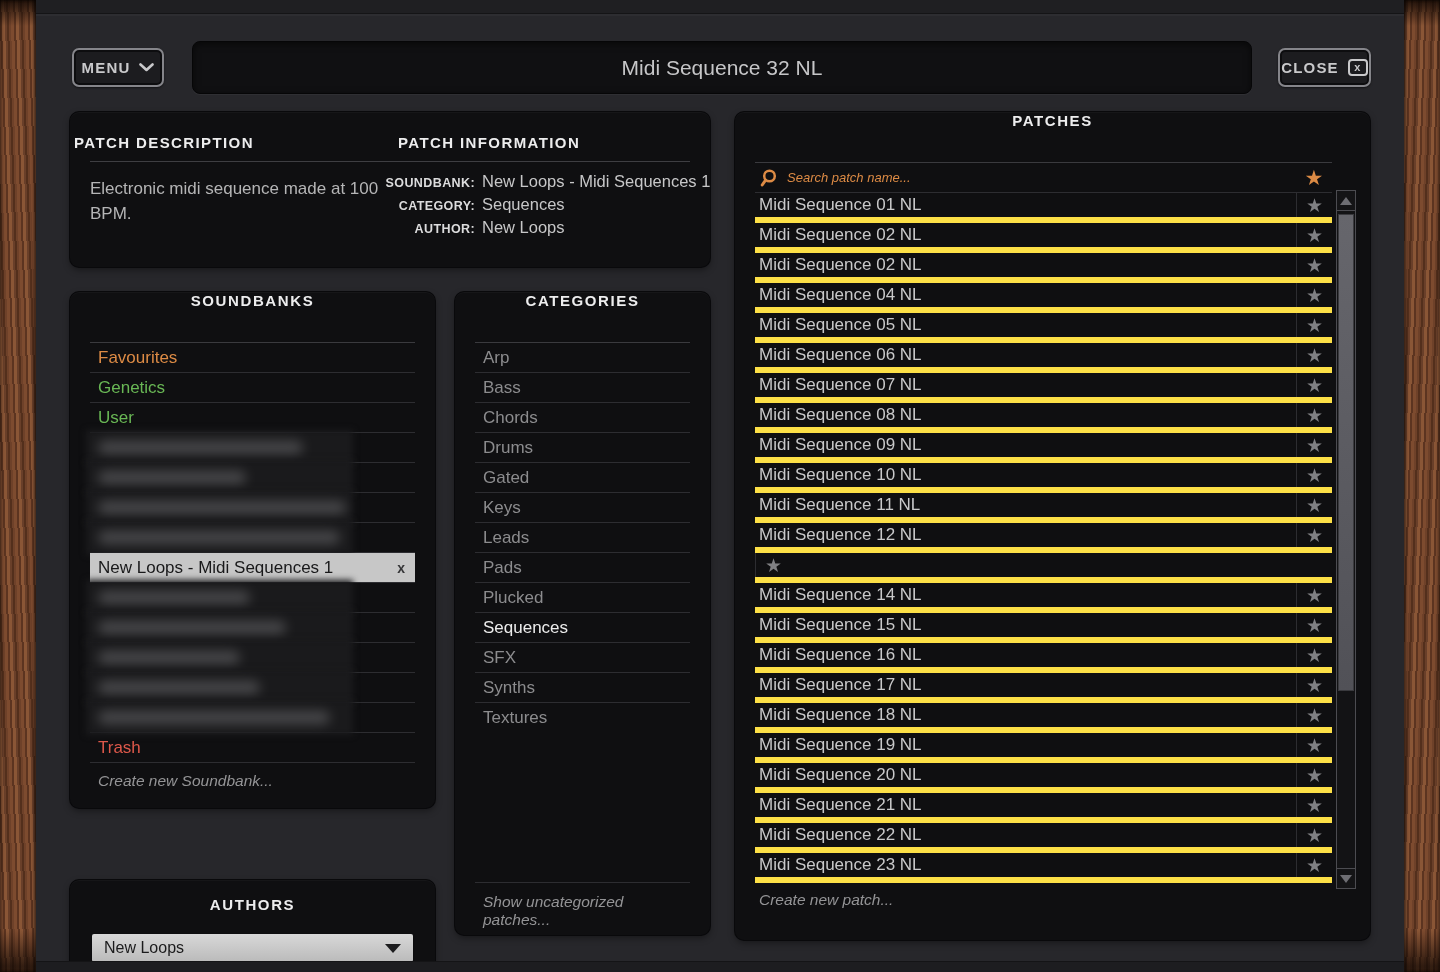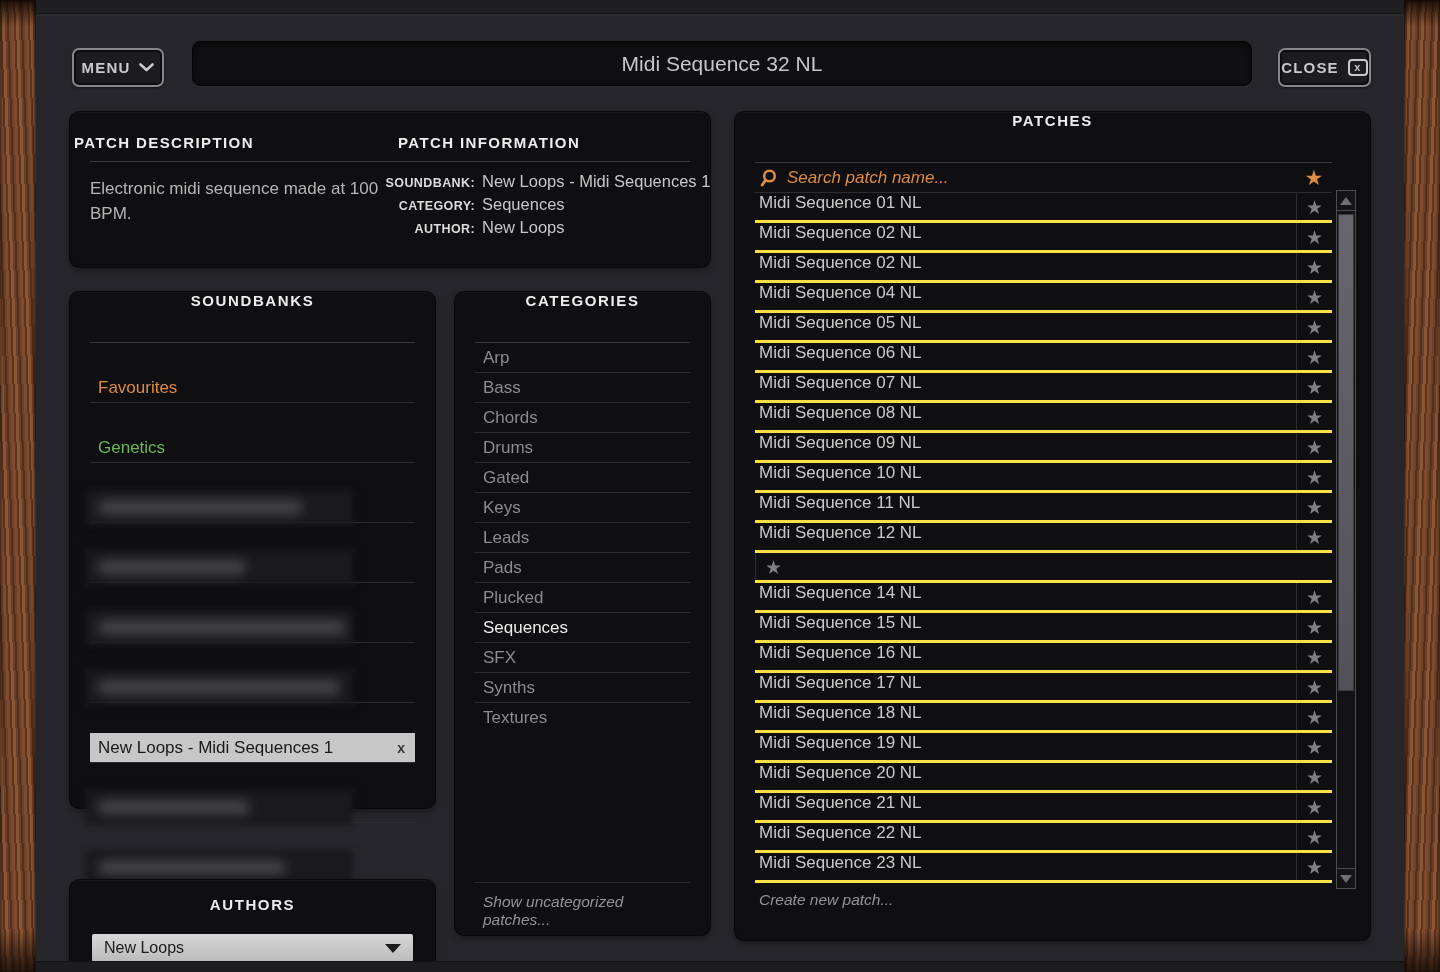--- a/index.html
+++ b/index.html
@@ -31,41 +31,41 @@
   .list { margin:0 20px; border-top:1px solid #3a3a3e; }
 
   
   .btn { position:absolute; height:39px; background:#1c1c1f; border:2px solid #85858a; border-radius:7px;
     box-shadow:inset 0 0 0 2px #0d0d0f, 0 1px 2px rgba(0,0,0,.5); color:#c9c9cb; font-weight:bold;
     font-size:15px; letter-spacing:1.2px; display:flex; align-items:center; justify-content:center; gap:9px; cursor:pointer; }
   .menu-btn { left:72px; top:48px; width:92px; }
   .close-btn { left:1278px; top:48px; width:93px; }
   .close-box { display:inline-flex; align-items:center; justify-content:center; width:20px; height:17px;
     border:2px solid #c9c9cb; border-radius:4px; font-size:11px; font-weight:bold; padding-bottom:1px; }
-  .title-display { position:absolute; left:192px; top:41px; width:1060px; height:45px; background:#101012;
+  .title-display { position:absolute; left:192px; top:41px; width:1060px; height:53px; background:#101012;
     border-radius:8px; border:1px solid #060607; box-shadow:inset 0 2px 7px rgba(0,0,0,.55), 0 1px 0 rgba(255,255,255,.04);
     display:flex; align-items:center; justify-content:center; color:#c6c6c8; font-size:21px; }
 
   
   .desc-panel { left:70px; top:112px; width:640px; height:155px; }
   .dp-head { position:absolute; top:22px; color:#ededee; font-weight:bold; font-size:15px; letter-spacing:1.4px; }
   .dp-head.desc { left:4px; }
   .dp-head.info { left:328px; }
   .dp-divider { position:absolute; left:20px; right:20px; top:49px; border-top:1px solid #3e3e42; }
   .dp-text { position:absolute; left:20px; top:64px; width:305px; color:#b5b5b6; font-size:17px; line-height:25px; }
   .info-fields { position:absolute; left:250px; top:60px; right:8px; }
   .if-row { display:flex; align-items:baseline; margin-bottom:4px; }
   .if-label { flex:0 0 162px; text-align:right; font-weight:bold; font-size:12.5px; color:#dcdcdd;
     letter-spacing:.4px; padding-right:7px; }
   .if-value { font-size:16.5px; color:#c7c7c8; white-space:nowrap; }
 
   
   .soundbanks-panel { left:70px; top:292px; width:365px; height:516px; }
   .sbrow { position:relative; height:30px; display:flex; align-items:center; border-bottom:1px solid #2d2d31;
-    font-size:17px; padding-left:8px; cursor:pointer;margin-top:30px; }
+    font-size:17px; padding-left:8px; cursor:pointer; }
   .sbrow.blurred .blob { height:13px; border-radius:7px; background:#77777a; opacity:.5; filter:blur(6px); }
   .sbrow.blurred::before { content:""; position:absolute; left:-4px; top:-3px; bottom:-3px; width:82%;
     background:#1a1a1c; filter:blur(3px); }
   .sbrow.blurred .blob { position:relative; }
   .sbrow.selected { background:#c7c7c7; color:#19191a; padding-right:10px; justify-content:space-between; }
   .sbrow.selected .remove-x { color:#353537; font-size:14px; font-weight:bold; }
   .panel-footer { font-style:italic; color:#949496; font-size:15.5px; }
   .sb-footer { margin:0 20px; padding:9px 8px 0; }
 
   
@@ -83,26 +83,26 @@
     background:linear-gradient(#d8d8d8,#bababa); border-radius:2px; display:flex; align-items:center;
     justify-content:space-between; padding:0 12px; color:#1b1b1c; font-size:16px; cursor:pointer;
     box-shadow:0 1px 2px rgba(0,0,0,.6); }
   .dd-caret { width:0; height:0; border-left:8px solid transparent; border-right:8px solid transparent;
     border-top:9px solid #1c1c1e; }
 
   
   .patches-panel { left:735px; top:112px; width:635px; height:828px; }
   .plist { margin-left:20px; width:577px; border-top:1px solid #3a3a3e; }
   .search-row { height:30px; display:flex; align-items:center; border-bottom:1px solid #2d2d31; padding-left:4px; }
-  .search-input { flex:1; background:transparent; border:none; outline:none; font-style:italic; font-size:17px;
+  .search-input { flex:1; background:transparent; border:none; outline:none; font-style:italic; font-size:13px;
     color:#dd8b45; margin-left:8px; font-family:"Liberation Sans","DejaVu Sans",sans-serif; }
   .search-input::placeholder { color:#dd8b45; opacity:1; }
   .star { font-family:"DejaVu Sans",sans-serif; }
   .search-star { width:36px; text-align:center; color:#dd8b45; font-size:21px; cursor:pointer; }
-  .prow { height:30px; display:flex; border-bottom:3px solid #fde047; cursor:pointer; }
+  .prow { height:30px; display:flex; align-items:center; border-bottom:6px solid #fde047; cursor:pointer; }
   .pname { flex:1; color:#c9c9ca; font-size:17px; padding-left:4px; }
   .star-cell { width:36px; align-self:stretch; display:flex; align-items:center; justify-content:center;
     border-left:1px solid #2d2d31; color:#808083; font-size:19px; cursor:pointer; }
   .patch-footer { position:absolute; left:20px; top:770px; padding:9px 4px 0; }
 
   
   .scrollbar { position:absolute; left:601px; top:78px; width:20px; height:699px; background:#131315;
     border:1px solid #4c4c51; border-radius:2px; }
   .sb-btn { position:absolute; left:0; right:0; height:21px; background:#141416; border:1px solid #4c4c51;
     margin:-1px; display:flex; align-items:center; justify-content:center; cursor:pointer; }
@@ -161,20 +161,21 @@
         <span class="if-value">New Loops</span>
       </div>
     </div>
   </div>
 
   <div class="panel soundbanks-panel">
     <div class="panel-header">SOUNDBANKS</div>
     <div class="list">
         <div class="sbrow" style="color: rgb(221, 139, 69);">Favourites</div>
         <div class="sbrow" style="color: rgb(105, 183, 85);">Genetics</div>
+        <div class="sbrow" style="color: rgb(105, 183, 85);">User</div>
         <div class="sbrow blurred">
           <span class="blob" style="width: 205px;"></span>
         </div>
         <div class="sbrow blurred">
           <span class="blob" style="width: 148px;"></span>
         </div>
         <div class="sbrow blurred">
           <span class="blob" style="width: 248px;"></span>
         </div>
         <div class="sbrow blurred">

